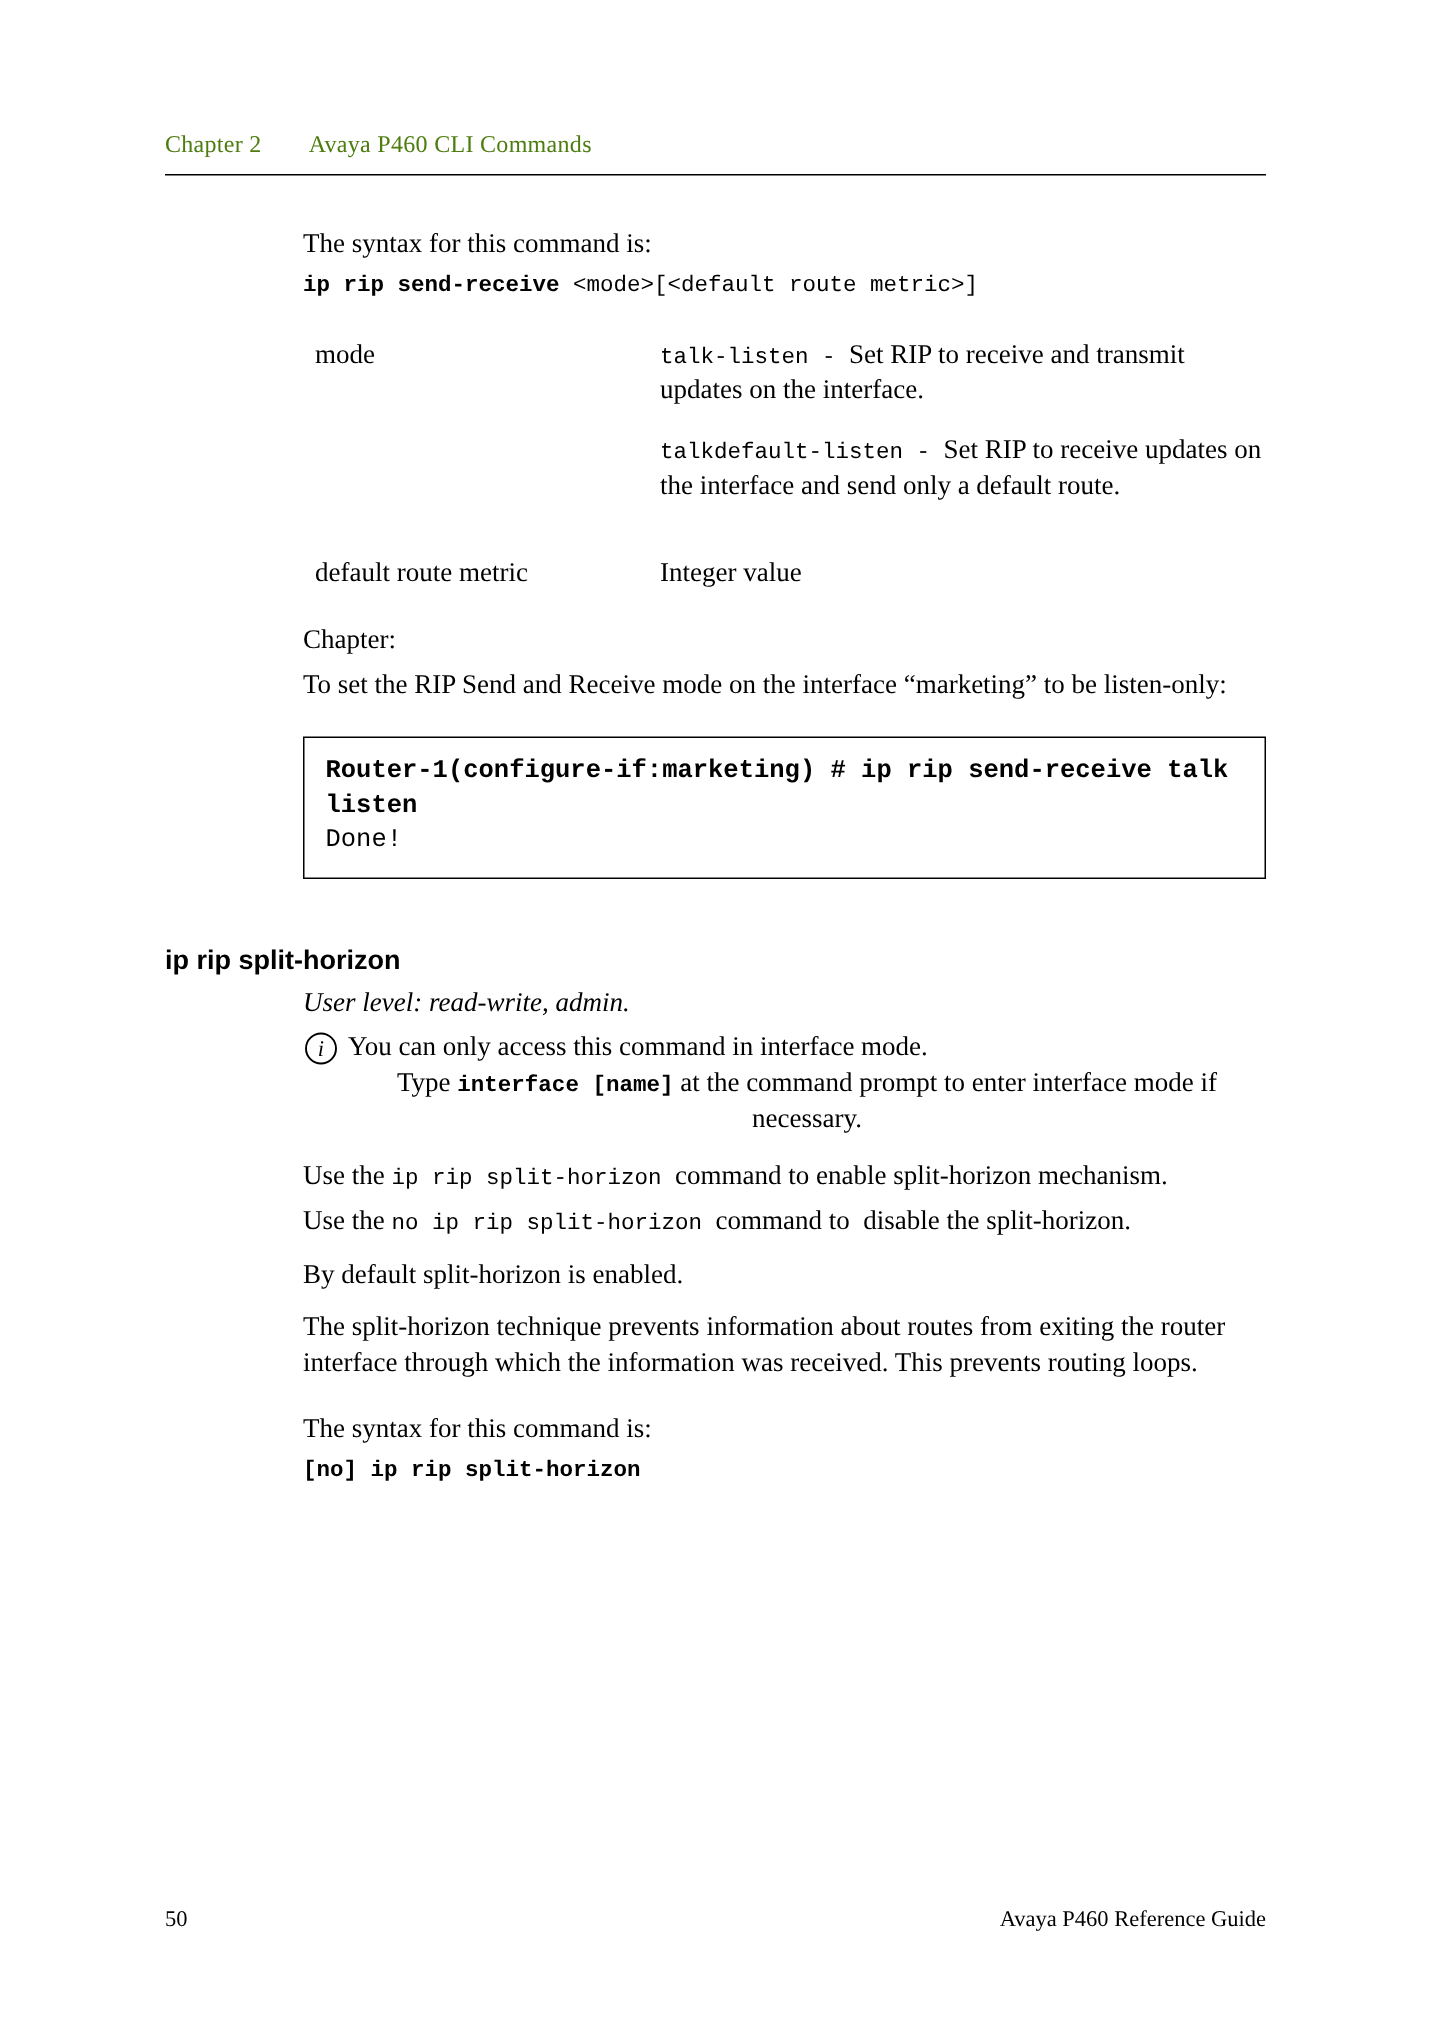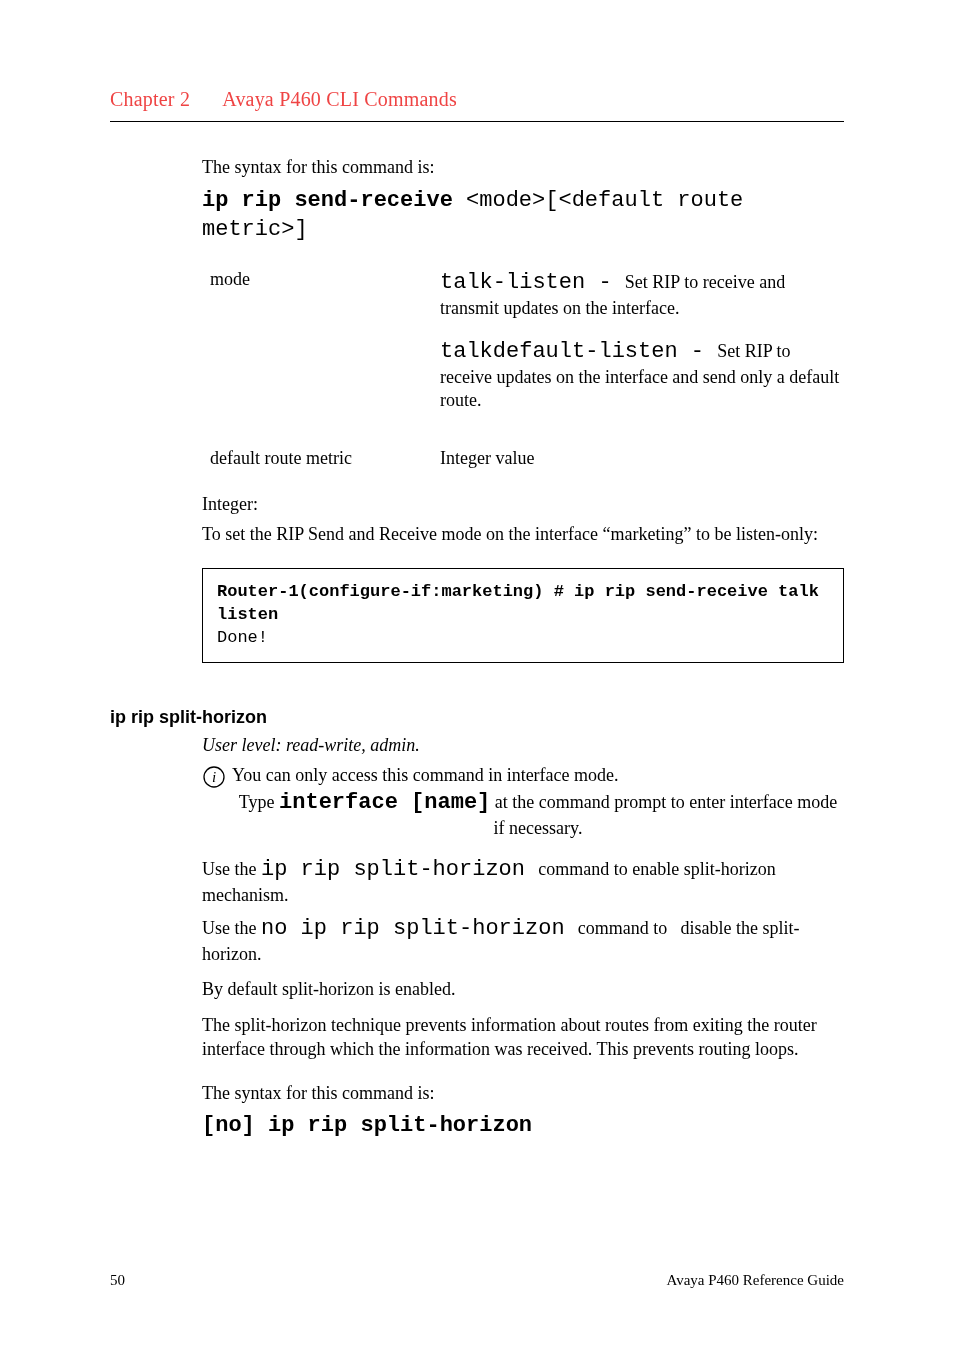--- a/index.html
+++ b/index.html
@@ -13,44 +13,44 @@
     background: #fff;
   }
   .page {
     position: relative;
     width: 954px;
     height: 1351px;
     box-sizing: border-box;
     padding: 88px 110px 66px 110px;
   }
   .header-row {
-    font-size: 20px;
+    font-size: 16px;
     letter-spacing: 0.2px;
     padding-bottom: 10px;
     border-bottom: 1.5px solid #000;
-    color: #ef4444;
+    color: #4d7c0f;
   }
   .header-row .chap, .header-row .title {
     display: inline;
   }
   .header-row .chap {
     margin-right: 28px;
   }
   .content {
     margin-top: 34px;
     margin-left: 92px;
     font-size: 18px;
     line-height: 1.32;
   }
   .para {
     margin: 0 0 6px 0;
   }
   .mono {
     font-family: "Courier New", Courier, monospace;
-    font-size: 22px;
+    font-size: 15px;
   }
   .bold { font-weight: bold; }
   .italic { font-style: italic; }
 
   .def-table {
     margin-top: 24px;
     width: 100%;
   }
   .def-row {
     display: flex;
@@ -177,21 +177,21 @@
         </div>
       </div>
 
       <div class="def-row">
         <div class="def-term">default route metric</div>
         <div class="def-body">Integer value</div>
       </div>
 
     </div>
 
-    <p class="para example-label">Integer:</p>
+    <p class="para example-label">Chapter:</p>
     <p class="para example-desc">To set the RIP Send and Receive mode on the interface “marketing” to be listen-only:</p>
 
     <div class="code-box"><span class="bold">Router-1(configure-if:marketing) # ip rip send-receive talk listen</span>
 <span>Done!</span></div>
 
   </div>
 
   <div class="section-heading">ip rip split-horizon</div>
 
   <div class="sub-content">

